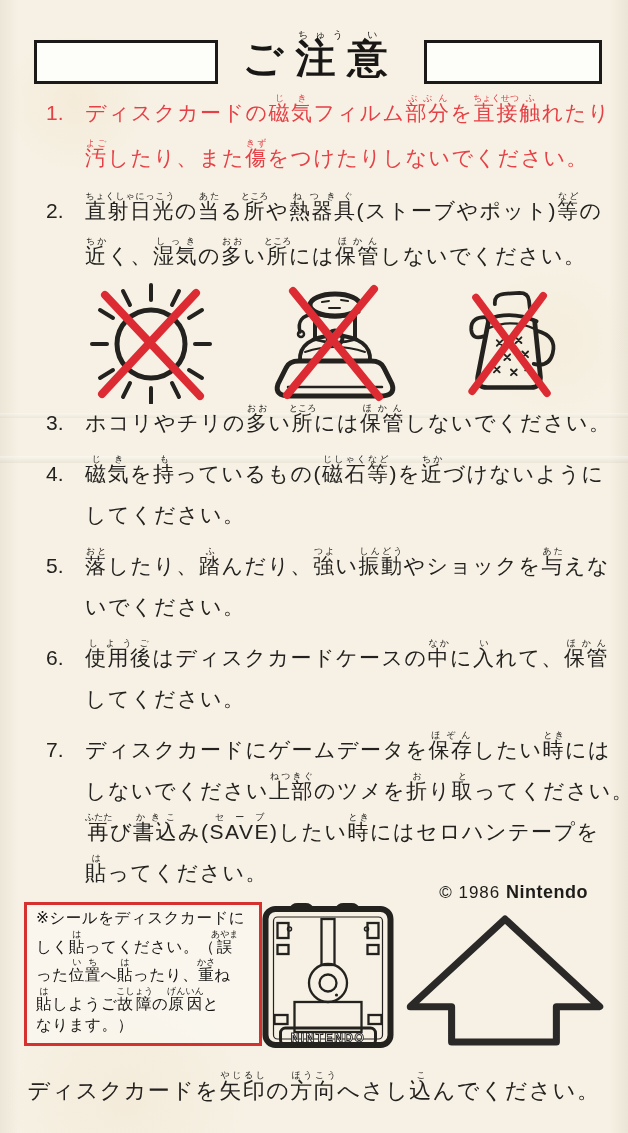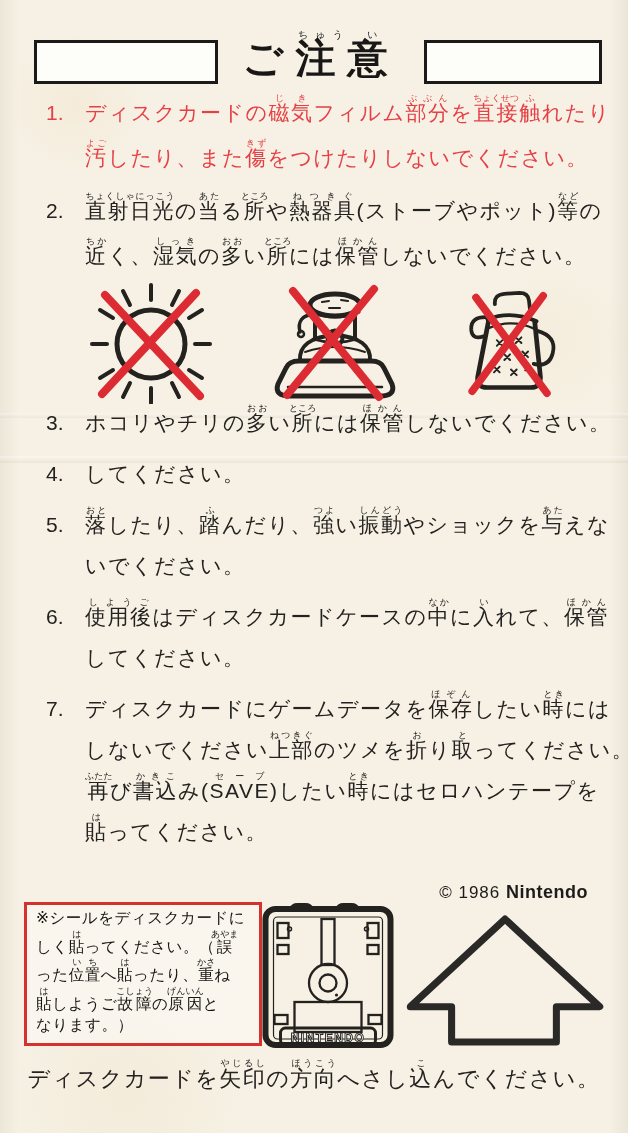--- a/index.html
+++ b/index.html
@@ -44,21 +44,21 @@
   .icons svg{display:block;}
   
   .copyright{position:absolute;top:882px;right:40px;font-size:17px;letter-spacing:1px;color:#1d1c1a;}
   .copyright b{font-size:18px;letter-spacing:0.5px;}
   .notebox{position:absolute;left:24px;top:902px;width:216px;height:132px;border:3px solid var(--note-border);
     background:rgba(253,252,248,.5);padding:2px 7px 4px 9px;}
   .nline{font-size:15.5px;letter-spacing:0.5px;line-height:21.5px;white-space:nowrap;color:#161513;}
   .disk-fig{position:absolute;left:258px;top:902px;}
   .arrow-fig{position:absolute;left:404px;top:912px;}
   .footer-line{position:absolute;left:0;right:0;top:1056px;text-align:center;}
-  .footer-line .jline{display:inline-block;line-height:46px;}
+  .footer-line .jline{display:inline-block;line-height:46px;margin-top:12px;}
 </style>
 </head>
 <body>
 
 <div class="page">
   <div class="crease" style="top:413px;height:5px;opacity:.5"></div>
   <div class="crease" style="top:456px;height:7px;opacity:.6"></div>
 
   <div class="header">
     <div class="hbox left"></div>
@@ -156,20 +156,21 @@
   <div class="list" id="list-b">
       <div class="item">
         <div class="num">3.</div>
         <div class="lines">
           <div class="jline"><span>ホコリやチリの</span><ruby><span>多</span><rt>おお</rt></ruby><span>い</span><ruby><span>所</span><rt>ところ</rt></ruby><span>には</span><ruby><span>保管</span><rt>ほかん</rt></ruby><span>しないでください。</span></div>
         </div>
       </div>
       <div class="item">
         <div class="num">4.</div>
         <div class="lines">
+          <div class="jline"><ruby><span>磁気</span><rt>じき</rt></ruby><span>を</span><ruby><span>持</span><rt>も</rt></ruby><span>っているもの(</span><ruby><span>磁石等</span><rt>じしゃくなど</rt></ruby><span>)を</span><ruby><span>近</span><rt>ちか</rt></ruby><span>づけないように</span></div>
           <div class="jline"><span>してください。</span></div>
         </div>
       </div>
       <div class="item">
         <div class="num">5.</div>
         <div class="lines">
           <div class="jline"><ruby><span>落</span><rt>おと</rt></ruby><span>したり、</span><ruby><span>踏</span><rt>ふ</rt></ruby><span>んだり、</span><ruby><span>強</span><rt>つよ</rt></ruby><span>い</span><ruby><span>振動</span><rt>しんどう</rt></ruby><span>やショックを</span><ruby><span>与</span><rt>あた</rt></ruby><span>えな</span></div>
           <div class="jline"><span>いでください。</span></div>
         </div>
       </div>

